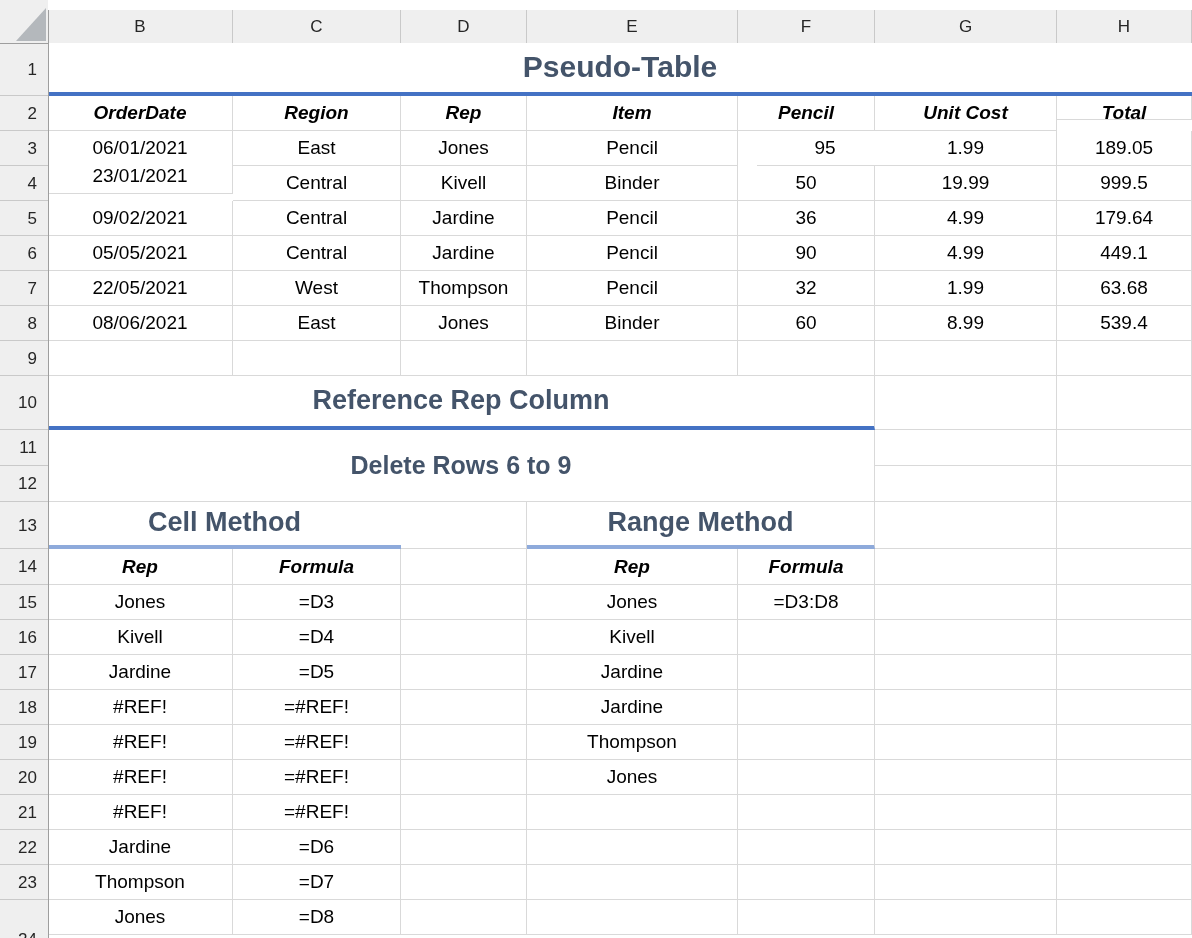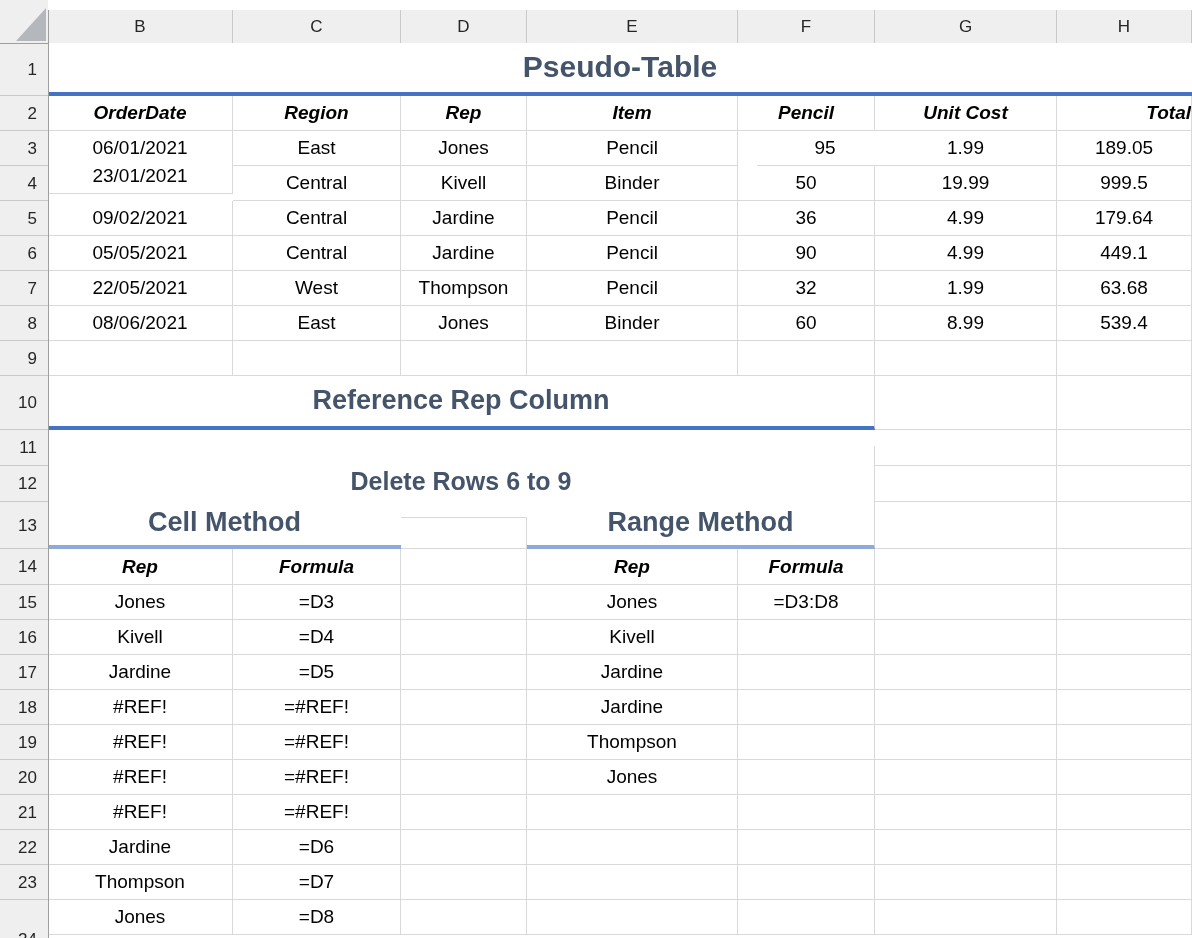--- a/index.html
+++ b/index.html
@@ -100,21 +100,21 @@
       <div class="abs rowhdr" style="top: 865px; height: 35px; line-height: 35px;">23</div>
       <div class="abs rowhdr" style="top: 900px; height: 35px; line-height: 35px; margin-top: 22px;">24</div>
     </div>
   <div id="grid">
       <div class="abs cell bold" style="left: 48px; top: 96px; width: 185px; height: 35px; line-height: 34px;">OrderDate</div>
       <div class="abs cell bold" style="left: 233px; top: 96px; width: 168px; height: 35px; line-height: 34px;">Region</div>
       <div class="abs cell bold" style="left: 401px; top: 96px; width: 126px; height: 35px; line-height: 34px;">Rep</div>
       <div class="abs cell bold" style="left: 527px; top: 96px; width: 211px; height: 35px; line-height: 34px;">Item</div>
       <div class="abs cell bold" style="left: 738px; top: 96px; width: 137px; height: 35px; line-height: 34px;">Pencil</div>
       <div class="abs cell bold" style="left: 875px; top: 96px; width: 182px; height: 35px; line-height: 34px;">Unit Cost</div>
-      <div class="abs cell bold" style="left: 1057px; top: 96px; width: 135px; height: 35px; line-height: 34px; text-align: right;">Total</div>
+      <div class="abs cell bold" style="left: 1057px; top: 96px; width: 135px; height: 24px; line-height: 34px;">Total</div>
       <div class="abs cell" style="left: 48px; top: 131px; width: 185px; height: 35px; line-height: 34px;">06/01/2021</div>
       <div class="abs cell" style="left: 233px; top: 131px; width: 168px; height: 35px; line-height: 34px;">East</div>
       <div class="abs cell" style="left: 401px; top: 131px; width: 126px; height: 35px; line-height: 34px;">Jones</div>
       <div class="abs cell" style="left: 527px; top: 131px; width: 211px; height: 35px; line-height: 34px;">Pencil</div>
       <div class="abs cell" style="left: 757px; top: 131px; width: 137px; height: 35px; line-height: 34px;">95</div>
       <div class="abs cell" style="left: 875px; top: 131px; width: 182px; height: 35px; line-height: 34px;">1.99</div>
       <div class="abs cell" style="left: 1057px; top: 131px; width: 135px; height: 35px; line-height: 34px;">189.05</div>
       <div class="abs cell" style="left: 48px; top: 159px; width: 185px; height: 35px; line-height: 34px;">23/01/2021</div>
       <div class="abs cell" style="left: 233px; top: 166px; width: 168px; height: 35px; line-height: 34px;">Central</div>
       <div class="abs cell" style="left: 401px; top: 166px; width: 126px; height: 35px; line-height: 34px;">Kivell</div>
@@ -242,21 +242,21 @@
       <div class="abs cell" style="left: 527px; top: 900px; width: 211px; height: 35px; line-height: 34px;"></div>
       <div class="abs cell" style="left: 738px; top: 900px; width: 137px; height: 35px; line-height: 34px;"></div>
       <div class="abs cell" style="left: 875px; top: 900px; width: 182px; height: 35px; line-height: 34px;"></div>
       <div class="abs cell" style="left: 1057px; top: 900px; width: 135px; height: 35px; line-height: 34px;"></div>
     </div>
 
   <div class="abs mcell rule-accent" style="left:48px;top:43px;width:1144px;height:53px;line-height:47px;font-size:30px;">Pseudo-Table</div>
 
   <div class="abs mcell rule-accent rule-grid-r" style="left:48px;top:376px;width:827px;height:54px;line-height:48px;font-size:27px;">Reference Rep Column</div>
 
-  <div class="abs mcell rule-grid-r rule-grid-b" style="left:48px;top:430px;width:827px;height:72px;line-height:70px;font-size:25px;margin-top:16px;">Delete Rows 6 to 9</div>
+  <div class="abs mcell rule-grid-r rule-grid-b" style="left:48px;top:430px;width:827px;height:72px;line-height:70px;font-size:25px;">Delete Rows 6 to 9</div>
 
   <div class="abs mcell rule-light rule-grid-r" style="left:527px;top:502px;width:348px;height:47px;line-height:41px;font-size:27px;">Range Method</div>
 
   <div class="abs mcell rule-light" style="left:48px;top:502px;width:353px;height:47px;line-height:41px;font-size:27px;">Cell Method</div>
 
   <div class="abs hdrbottom"></div>
   <div class="abs vdark"></div>
 </div>
 
 </body></html>

